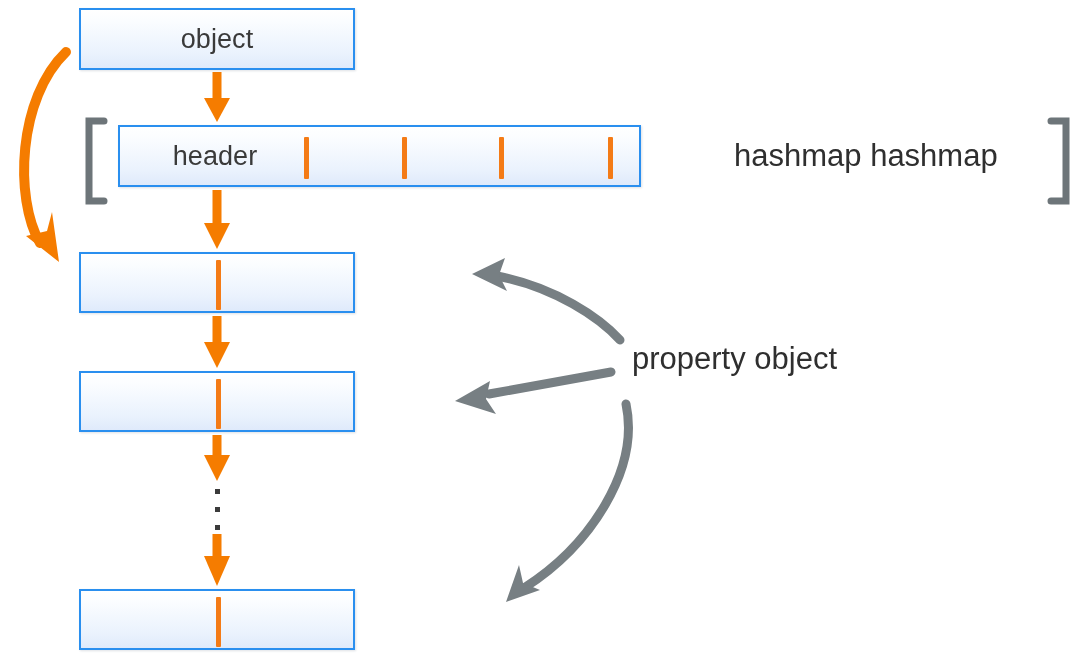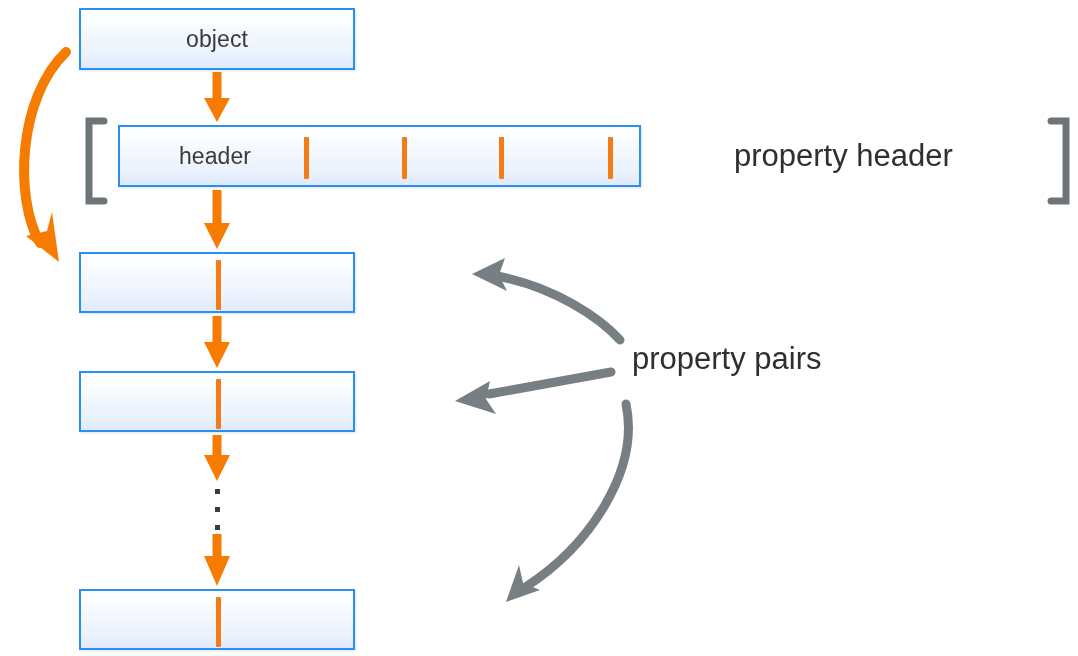--- a/index.html
+++ b/index.html
@@ -27,21 +27,21 @@
     box-shadow: 1px 1px 2px rgba(140,150,165,0.28);
   }
   .box-label {
     position: absolute;
     left: 0;
     right: 0;
     top: 50%;
     transform: translateY(-50%);
     text-align: center;
     color: #3a3a3a;
-    font-size: 23px;
+    font-size: 27px;
     font-family: "Liberation Sans", sans-serif;
     letter-spacing: 0.1px;
     line-height: 1;
     white-space: nowrap;
   }
   
   .tick {
     position: absolute;
     background: #f47b16;
     width: 5px;
@@ -161,17 +161,17 @@
     <div class="box-label"></div>
     <span class="tick" style="left:135px; top:6px; height:50px;"></span>
   </div>
 
   <div class="dots" style="left:215px; top:489px;">
     <i></i>
     <i></i>
     <i></i>
   </div>
 
-  <div class="caption" style="left:734px; top:140px;">property header</div>
+  <div class="caption" style="left:734px; top:140px;">hashmap hashmap</div>
 
-  <div class="caption" style="left:632px; top:343px;">property pairs</div>
+  <div class="caption" style="left:632px; top:343px;">property object</div>
 
 </div>
 
 </body></html>

